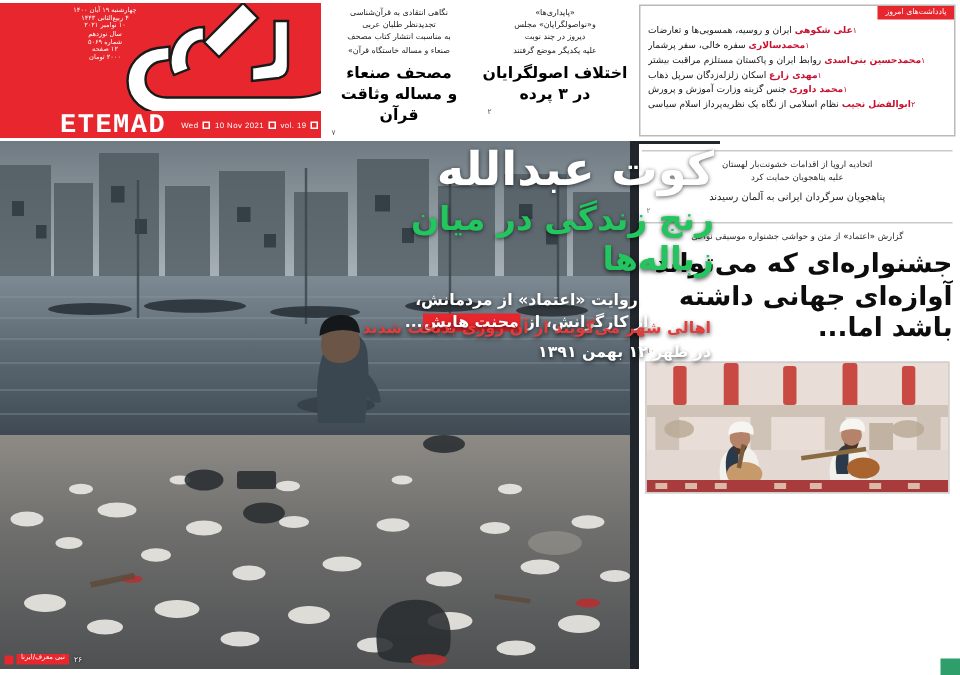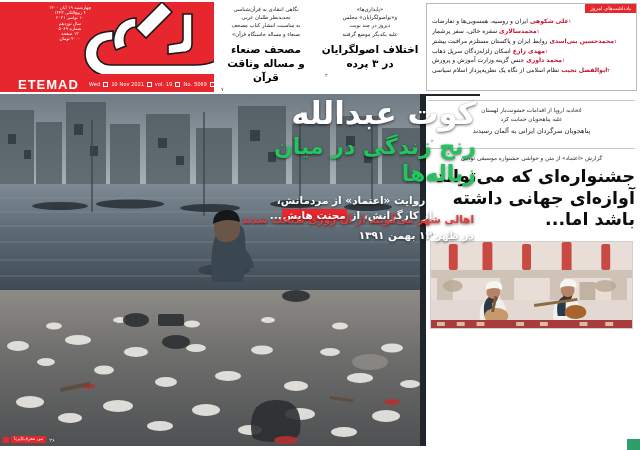--- a/index.html
+++ b/index.html
@@ -24,23 +24,23 @@
   .dateblock{
     position:absolute;right:214px;top:3px;width:64px;
     text-align:center;color:#fff;line-height:1.18;
   }
   .dateblock div{font-size:4.4px;letter-spacing:0;white-space:nowrap;}
   .etemad-bar{
     position:absolute;left:0;bottom:0;width:316px;height:16px;
     background:#e8262d;direction:ltr;display:flex;align-items:center;
   }
   .etemad-word{
-    font-family:Liberation Sans, sans-serif;
-    font-weight:bold;font-size:13px;color:#fff;letter-spacing:1px;
-    margin-left:18px;line-height:1;
+    font-family:Liberation Mono, monospace;
+    font-weight:bold;font-size:18px;color:#fff;letter-spacing:1px;
+    margin-left:40px;line-height:1;
   }
   .etemad-meta{
     font-size:5.2px;color:#fff;letter-spacing:.3px;margin-left:10px;
     font-family:"Liberation Sans",sans-serif;white-space:nowrap;
   }
   .etemad-meta span.sep{display:inline-block;width:3px;height:3px;border:.6px solid #fff;margin:0 3px;vertical-align:middle;}
 
   
   .teaser{
     position:absolute;left:318px;top:2px;width:104px;height:90px;

